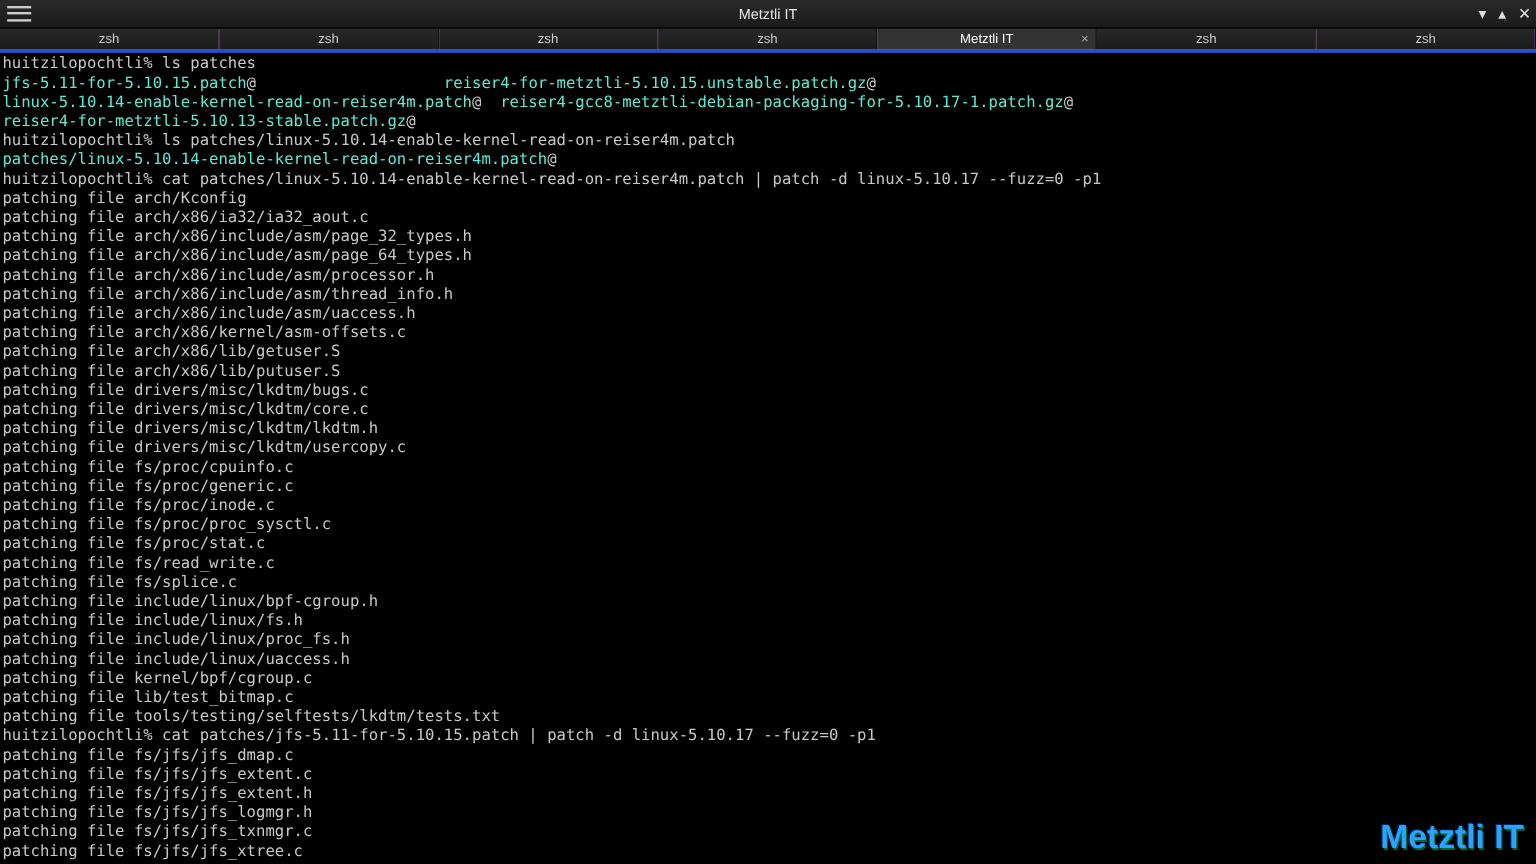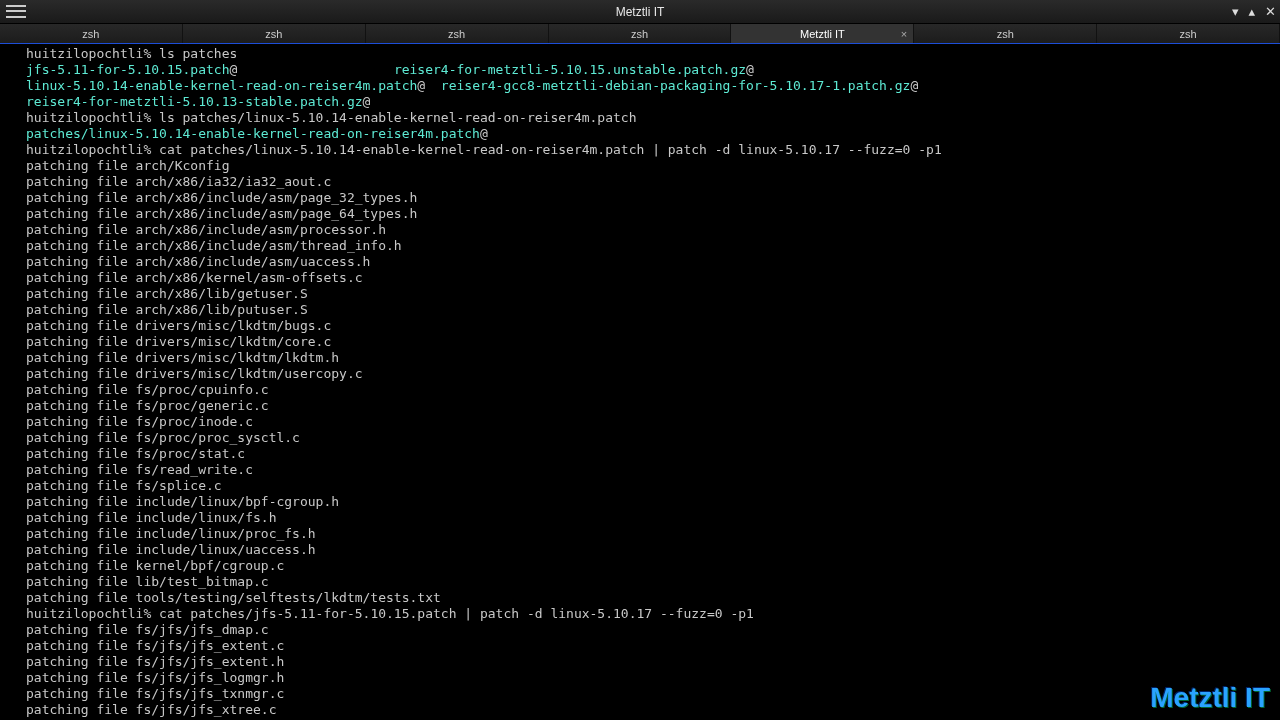--- a/index.html
+++ b/index.html
@@ -44,21 +44,21 @@
     display: flex;
     gap: 10px;
     color: #ddd;
     font-size: 13px;
   }
   .win-controls span { cursor: pointer; font-family: sans-serif; }
   .tabbar {
     height: 20px;
     display: flex;
     background: #f0abfc;
-    border-bottom: 1px solid #1d4ed8;
+    border-bottom: 3px solid #1d4ed8;
   }
   .tab {
     flex: 1;
     display: flex;
     align-items: center;
     justify-content: center;
     font-size: 11px;
     font-family: sans-serif;
     color: #ccc;
     border-right: 1px solid #111;
@@ -79,21 +79,20 @@
   .terminal {
     position: absolute;
     top: 44px;
     left: 0;
     right: 0;
     bottom: 0;
     padding: 2px 2px;
     line-height: 16px;
     white-space: pre;
     background: #000;
-    margin-left: 24px;
   }
   .bg-figure {
     position: absolute;
     right: 20px;
     top: 50px;
     width: 280px;
     height: 640px;
     opacity: 0.35;
     pointer-events: none;
     background:

